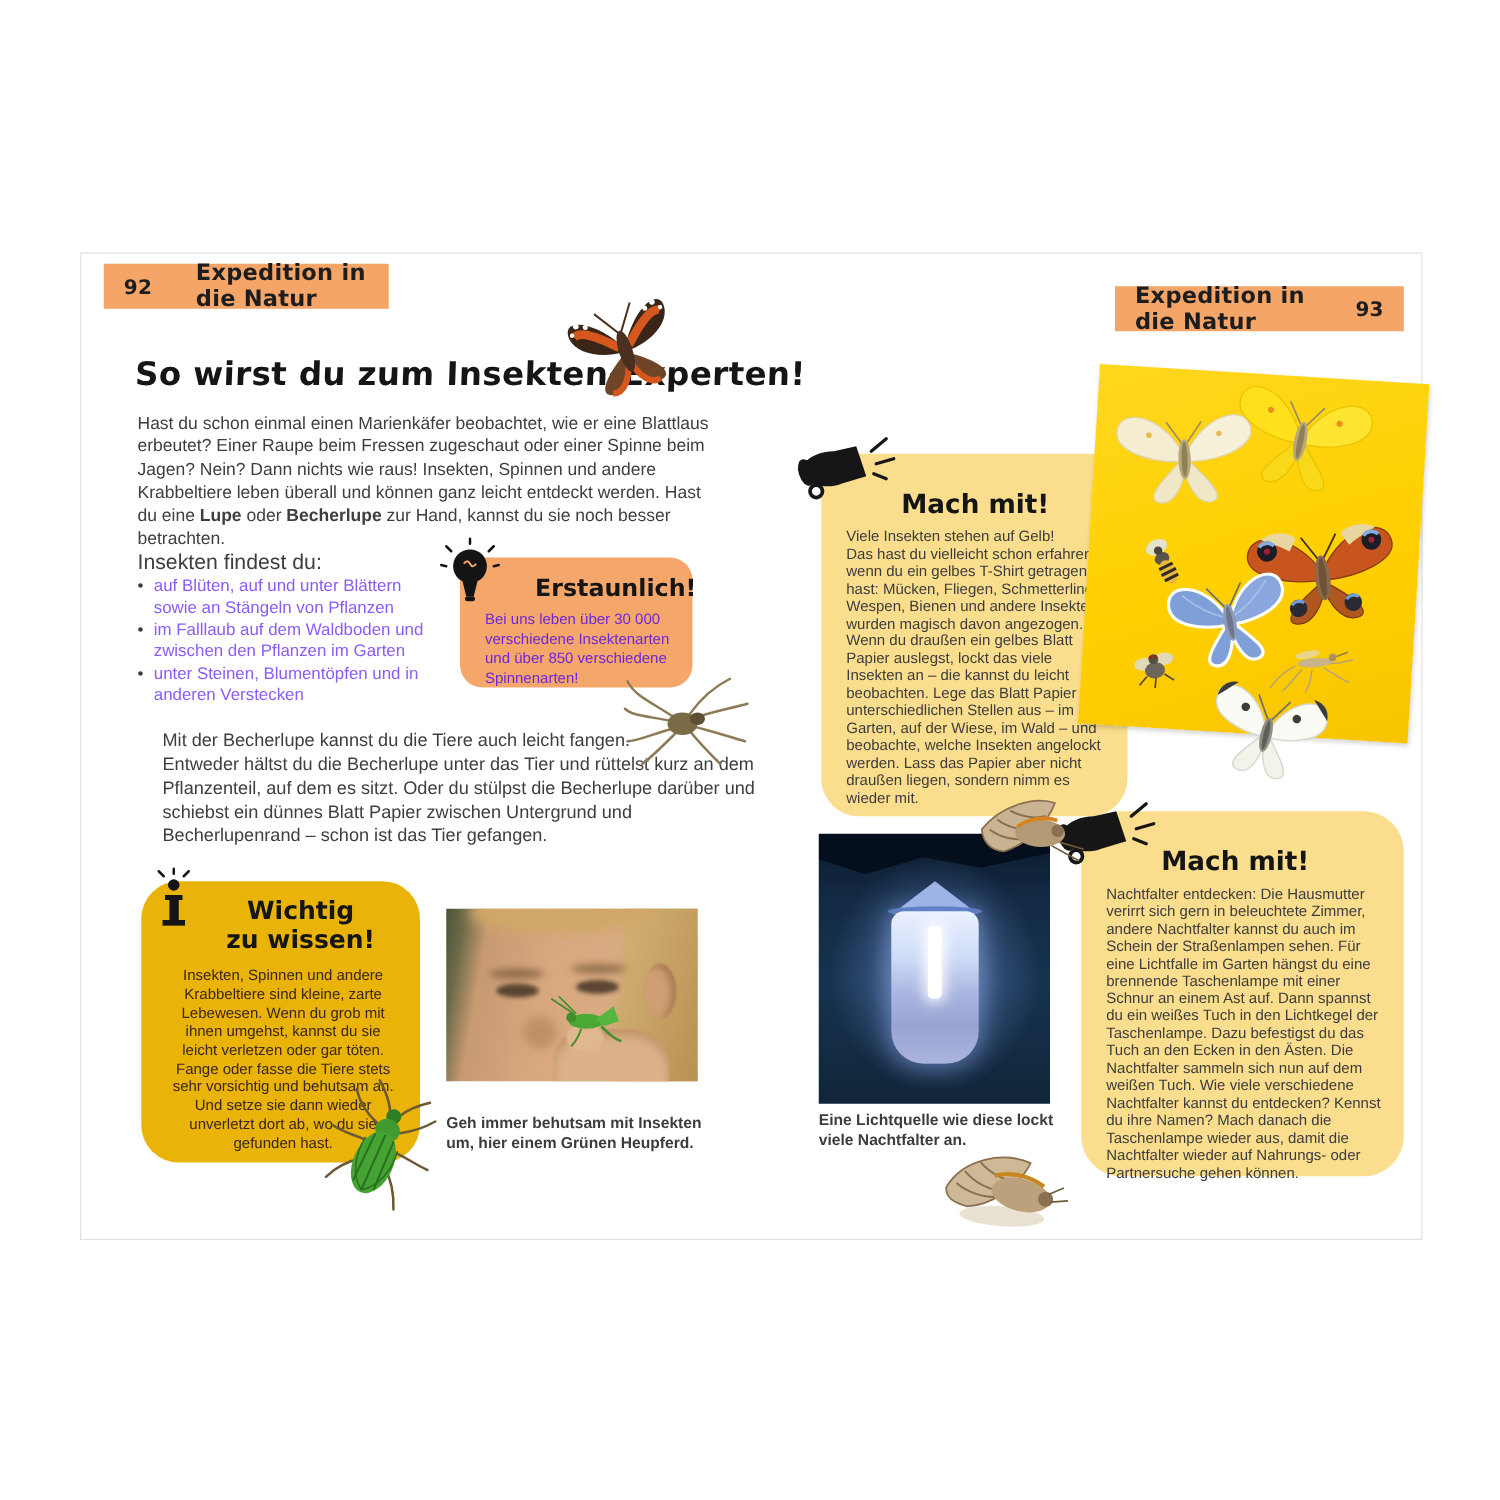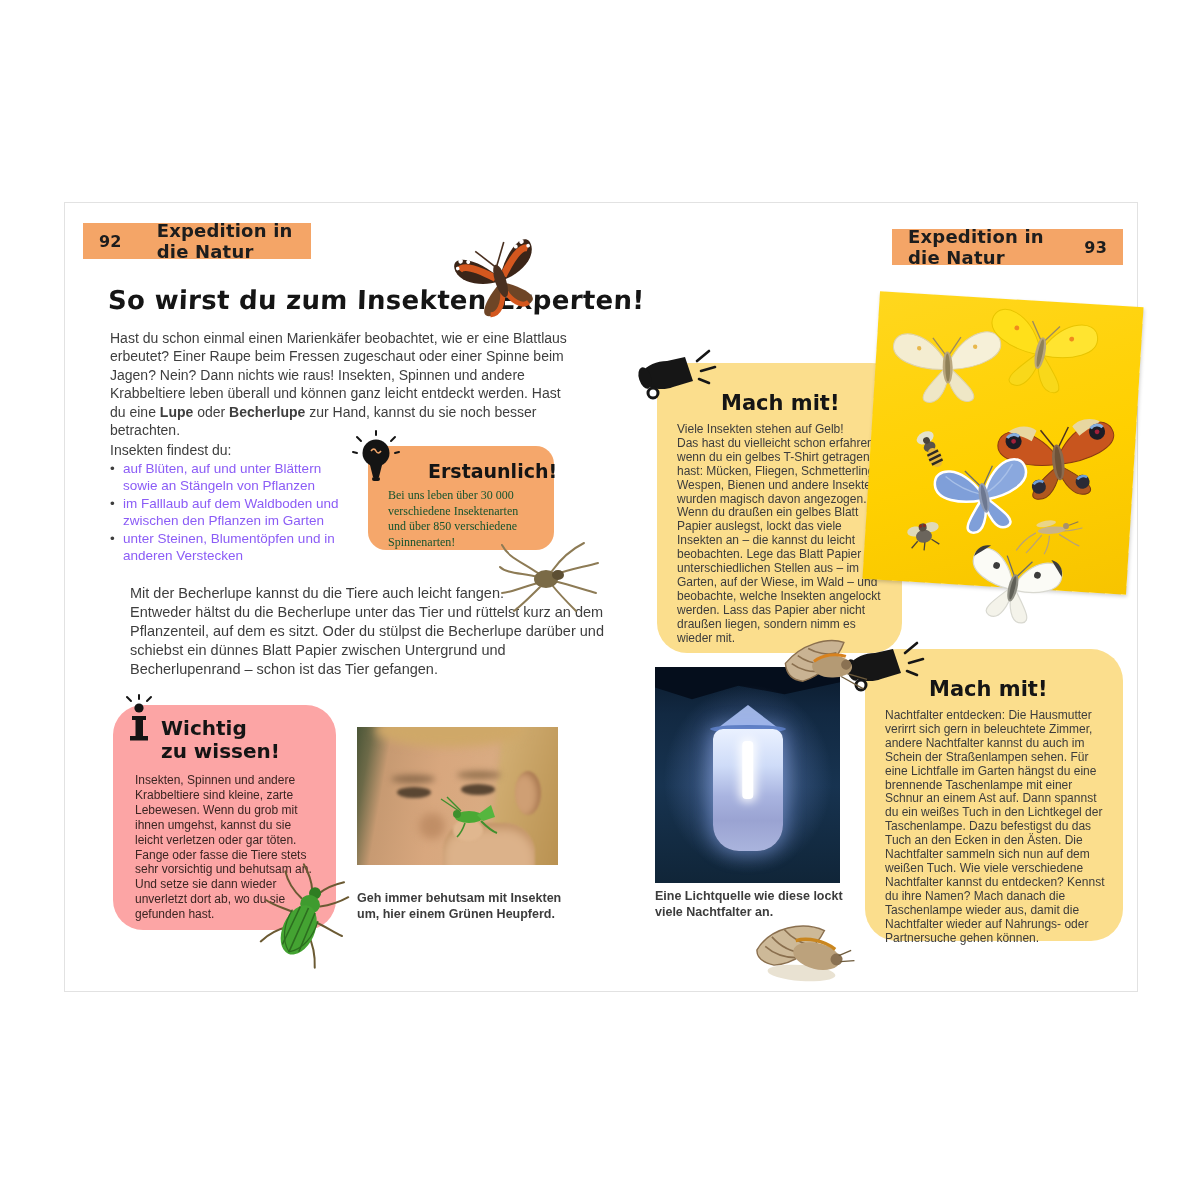--- a/index.html
+++ b/index.html
@@ -10,33 +10,33 @@
 
   .badge { position:absolute; background:#F4A567; color:#1d1d1d; height:36px; display:flex; align-items:center;
            gap:14px; padding:0 16px; font-family:"DejaVu Sans", sans-serif; font-weight:700; font-size:18px; letter-spacing:.2px; }
   .badge .num { font-size:16px; }
 
   .page-title { position:absolute; font-family:"DejaVu Sans", sans-serif; font-weight:700; font-size:26px;
                 color:#151515; letter-spacing:.3px; transform:skewX(-2deg); }
 
   .body-text { color:#3e3e3e; white-space:pre-line; }
   .intro { font-size:14px; line-height:18.4px; }
-  .lead  { font-size:14px; line-height:18px; color:#3e3e3e; }
+  .lead  { font-size:17px; line-height:18px; color:#3e3e3e; }
   ul.bullets { list-style:none; font-size:13.5px; line-height:17.4px; color:#8b5cf6; }
   ul.bullets li { padding-left:13px; position:relative; }
   ul.bullets li::before { content:"•"; position:absolute; left:0; top:0; color:#3e3e3e; }
 
   .round-box { position:absolute; border-radius:26px; }
   .fact-box { background:#F5A76B; }
-  .warn-box { background:#fca5a5; }
+  .warn-box { background:#eab308;text-align:center; }
   .act-box  { background:#FBDE8D; }
 
   .box-title { font-family:"DejaVu Sans", sans-serif; font-weight:700; color:#151515; white-space:pre-line; }
   .fact-title { font-size:19px; padding:14px 14px 4px 60px; }
-  .fact-text  { font-size:12px; line-height:15.6px; color:#14532d; padding:2px 18px 0 20px; white-space:pre-line;font-family:Liberation Serif, serif; }
+  .fact-text  { font-size:12px; line-height:15.6px; color:#6d28d9; padding:2px 18px 0 20px; white-space:pre-line; }
   .warn-title { font-size:20px; line-height:23px; padding:12px 16px 6px 48px; }
   .warn-text  { font-size:12px; line-height:14.9px; color:#422; padding:4px 18px 0 22px; white-space:pre-line; color:#3a2522; }
   .act-title  { font-size:21px; padding:28px 14px 4px 64px; }
   .act-text   { font-size:12px; line-height:13.9px; color:#3c3c3c; padding:4px 16px 0 20px; white-space:pre-line; }
 
   .caption { position:absolute; font-size:12.5px; line-height:15.6px; font-weight:700; color:#3c3c3c; white-space:pre-line; }
 
   .photo { position:absolute; overflow:hidden; }
   .ph-girl { background:linear-gradient(100deg,#4a5537 0%,#6d6a48 7%,#c79a72 16%,#d8a77e 40%,#d9ab82 62%,#c8a06e 78%,#b3905c 100%); }
   .ph-girl .hair { position:absolute; right:-12px; top:-10px; width:74px; height:160px; background:linear-gradient(100deg,#d3b075,#b78f4e); transform:rotate(6deg); filter:blur(2px); }
@@ -64,21 +64,21 @@
   svg { display:block; overflow:visible; }
 </style>
 </head>
 <body>
 
 <div id="canvas">
   <div class="spread">
 
     <div>
 
-      <div class="badge" style="left:18px; top:20px; width:228px;gap:35px;">
+      <div class="badge" style="left:18px; top:8px; width:228px;gap:35px;">
         <span class="num">92</span>
         <span>Expedition in die Natur</span>
       </div>
 
       <div class="ill" style="left:385px; top:24px; z-index:5;">
         <svg width="100" height="104" viewBox="0 0 100 104">
           <g transform="rotate(-18 50 52)">
             <line x1="50" y1="40" x2="35" y2="18" stroke="#4a3020" stroke-width="1.6"></line>
             <line x1="50" y1="40" x2="65" y2="18" stroke="#4a3020" stroke-width="1.6"></line>
             <path d="M48 48 C30 20 8 14 10 31 C12 45 32 54 48 54 Z" fill="#3b2518"></path>

